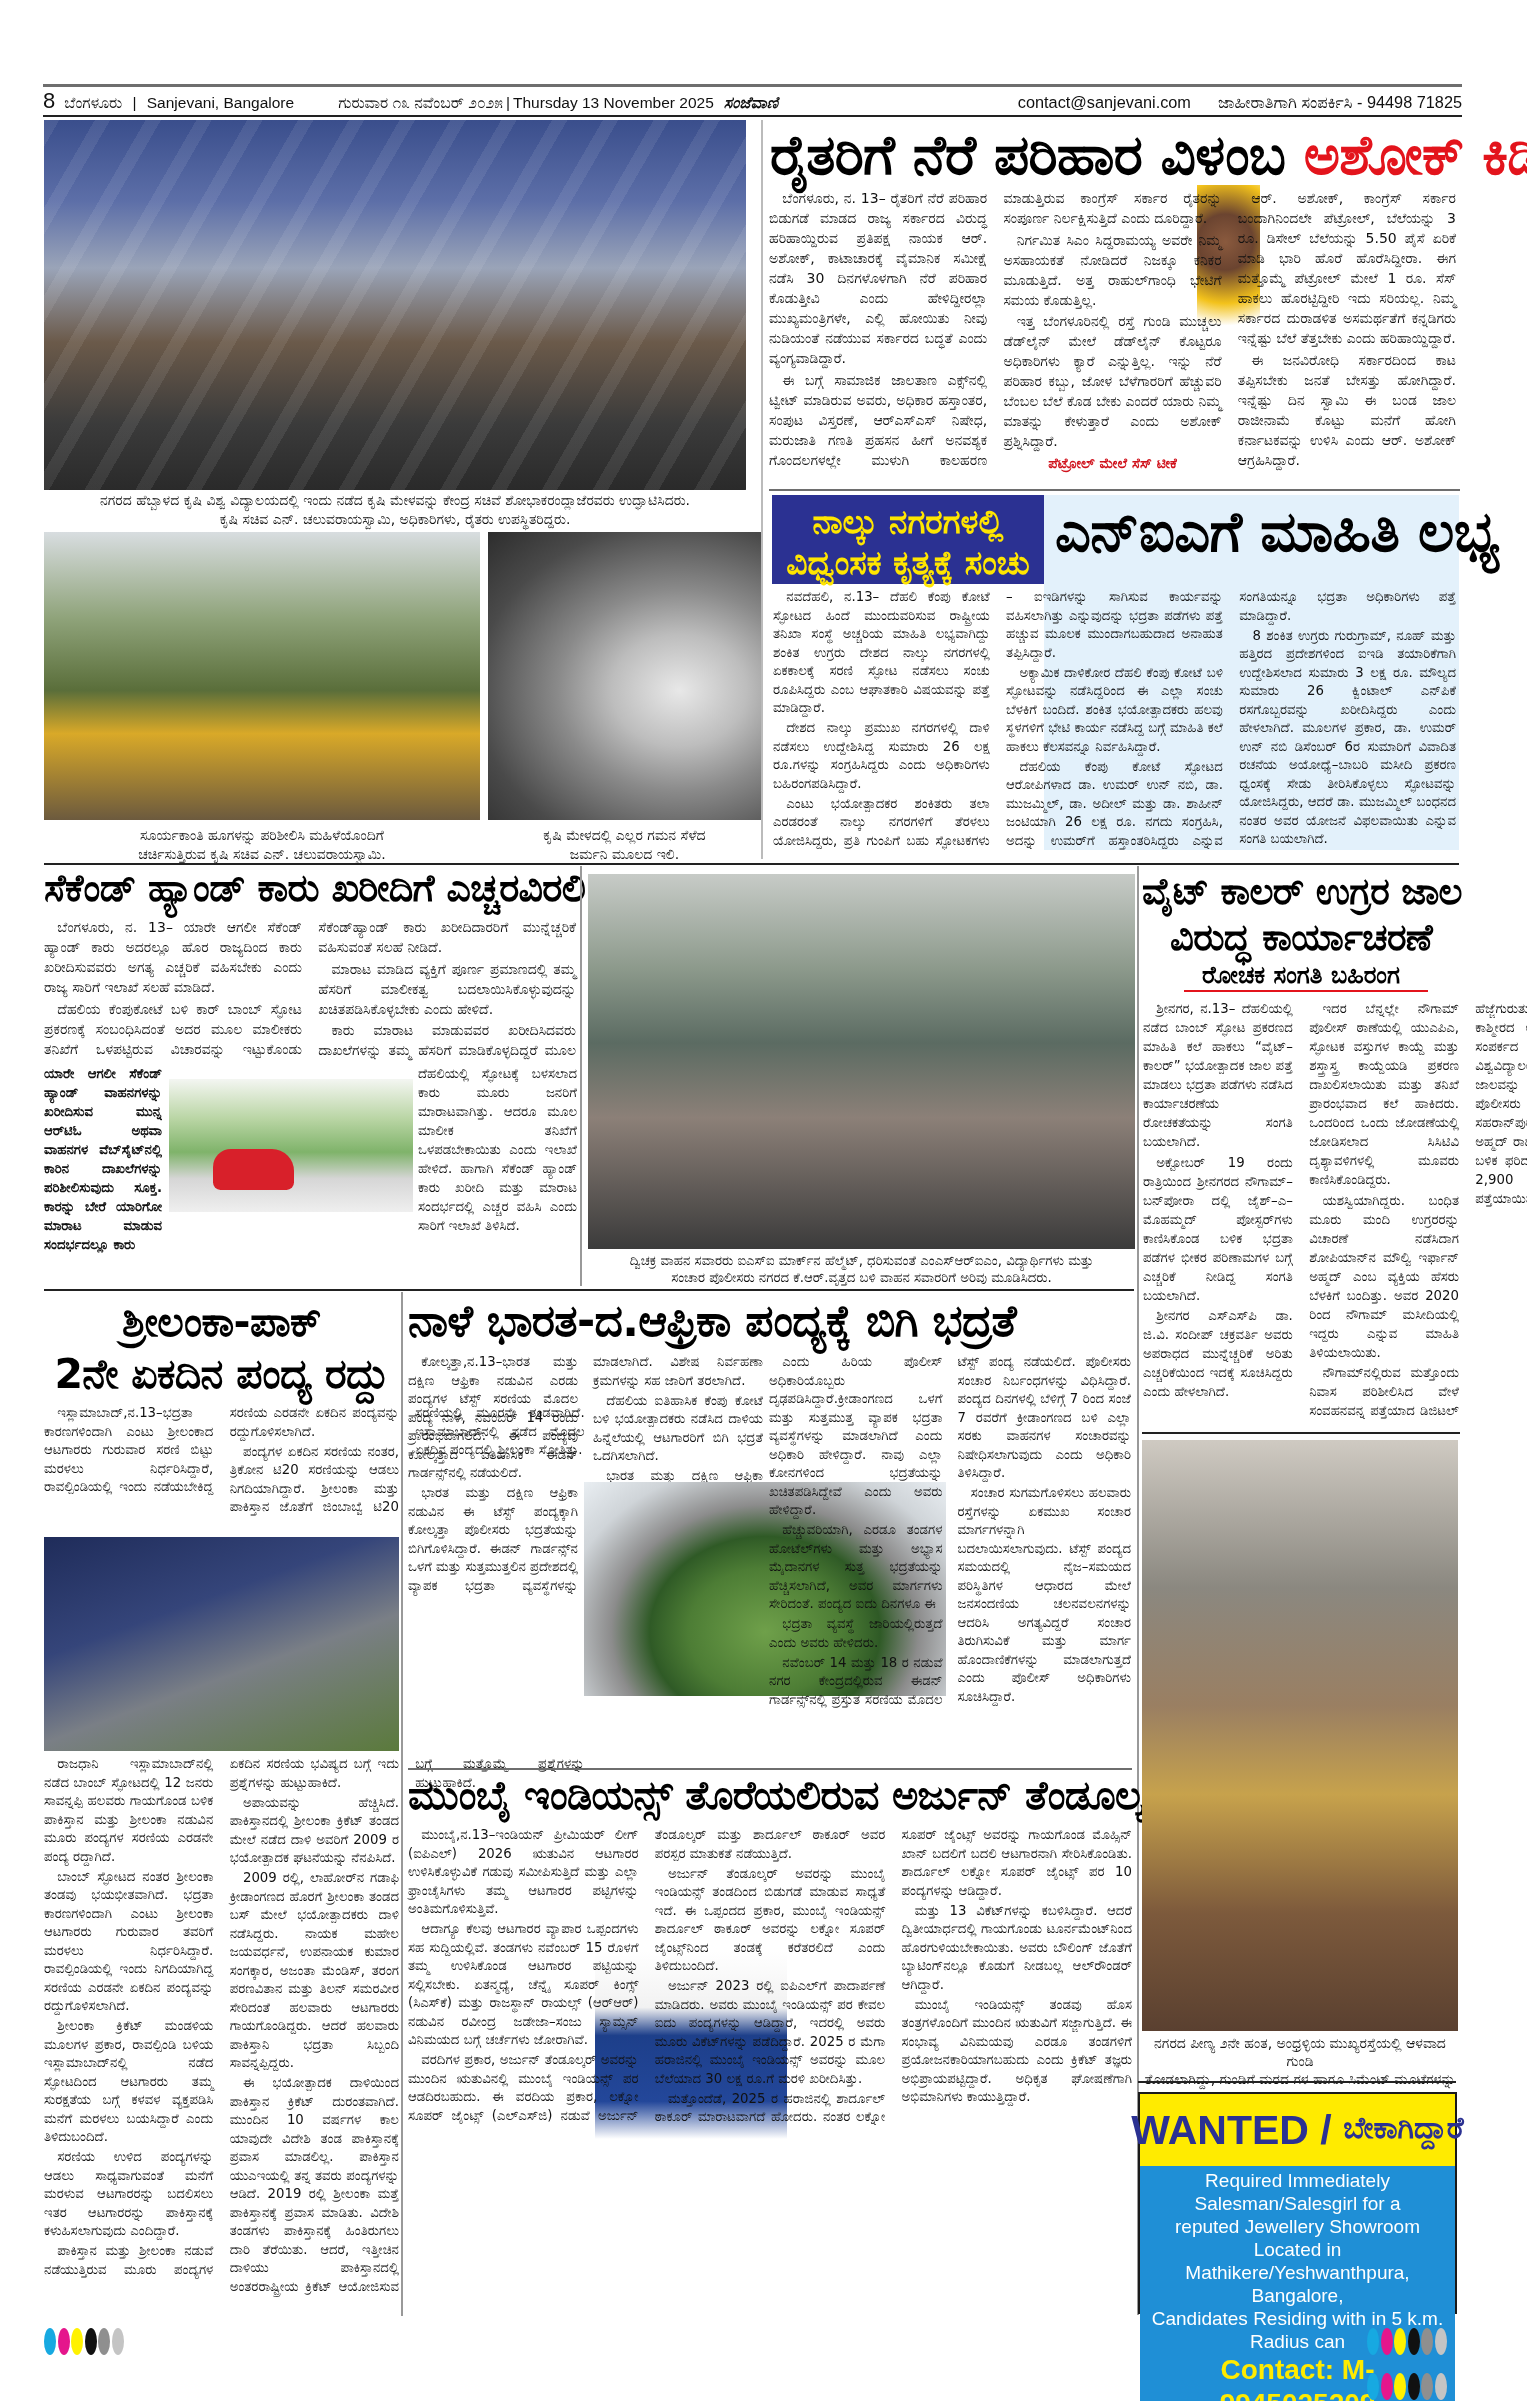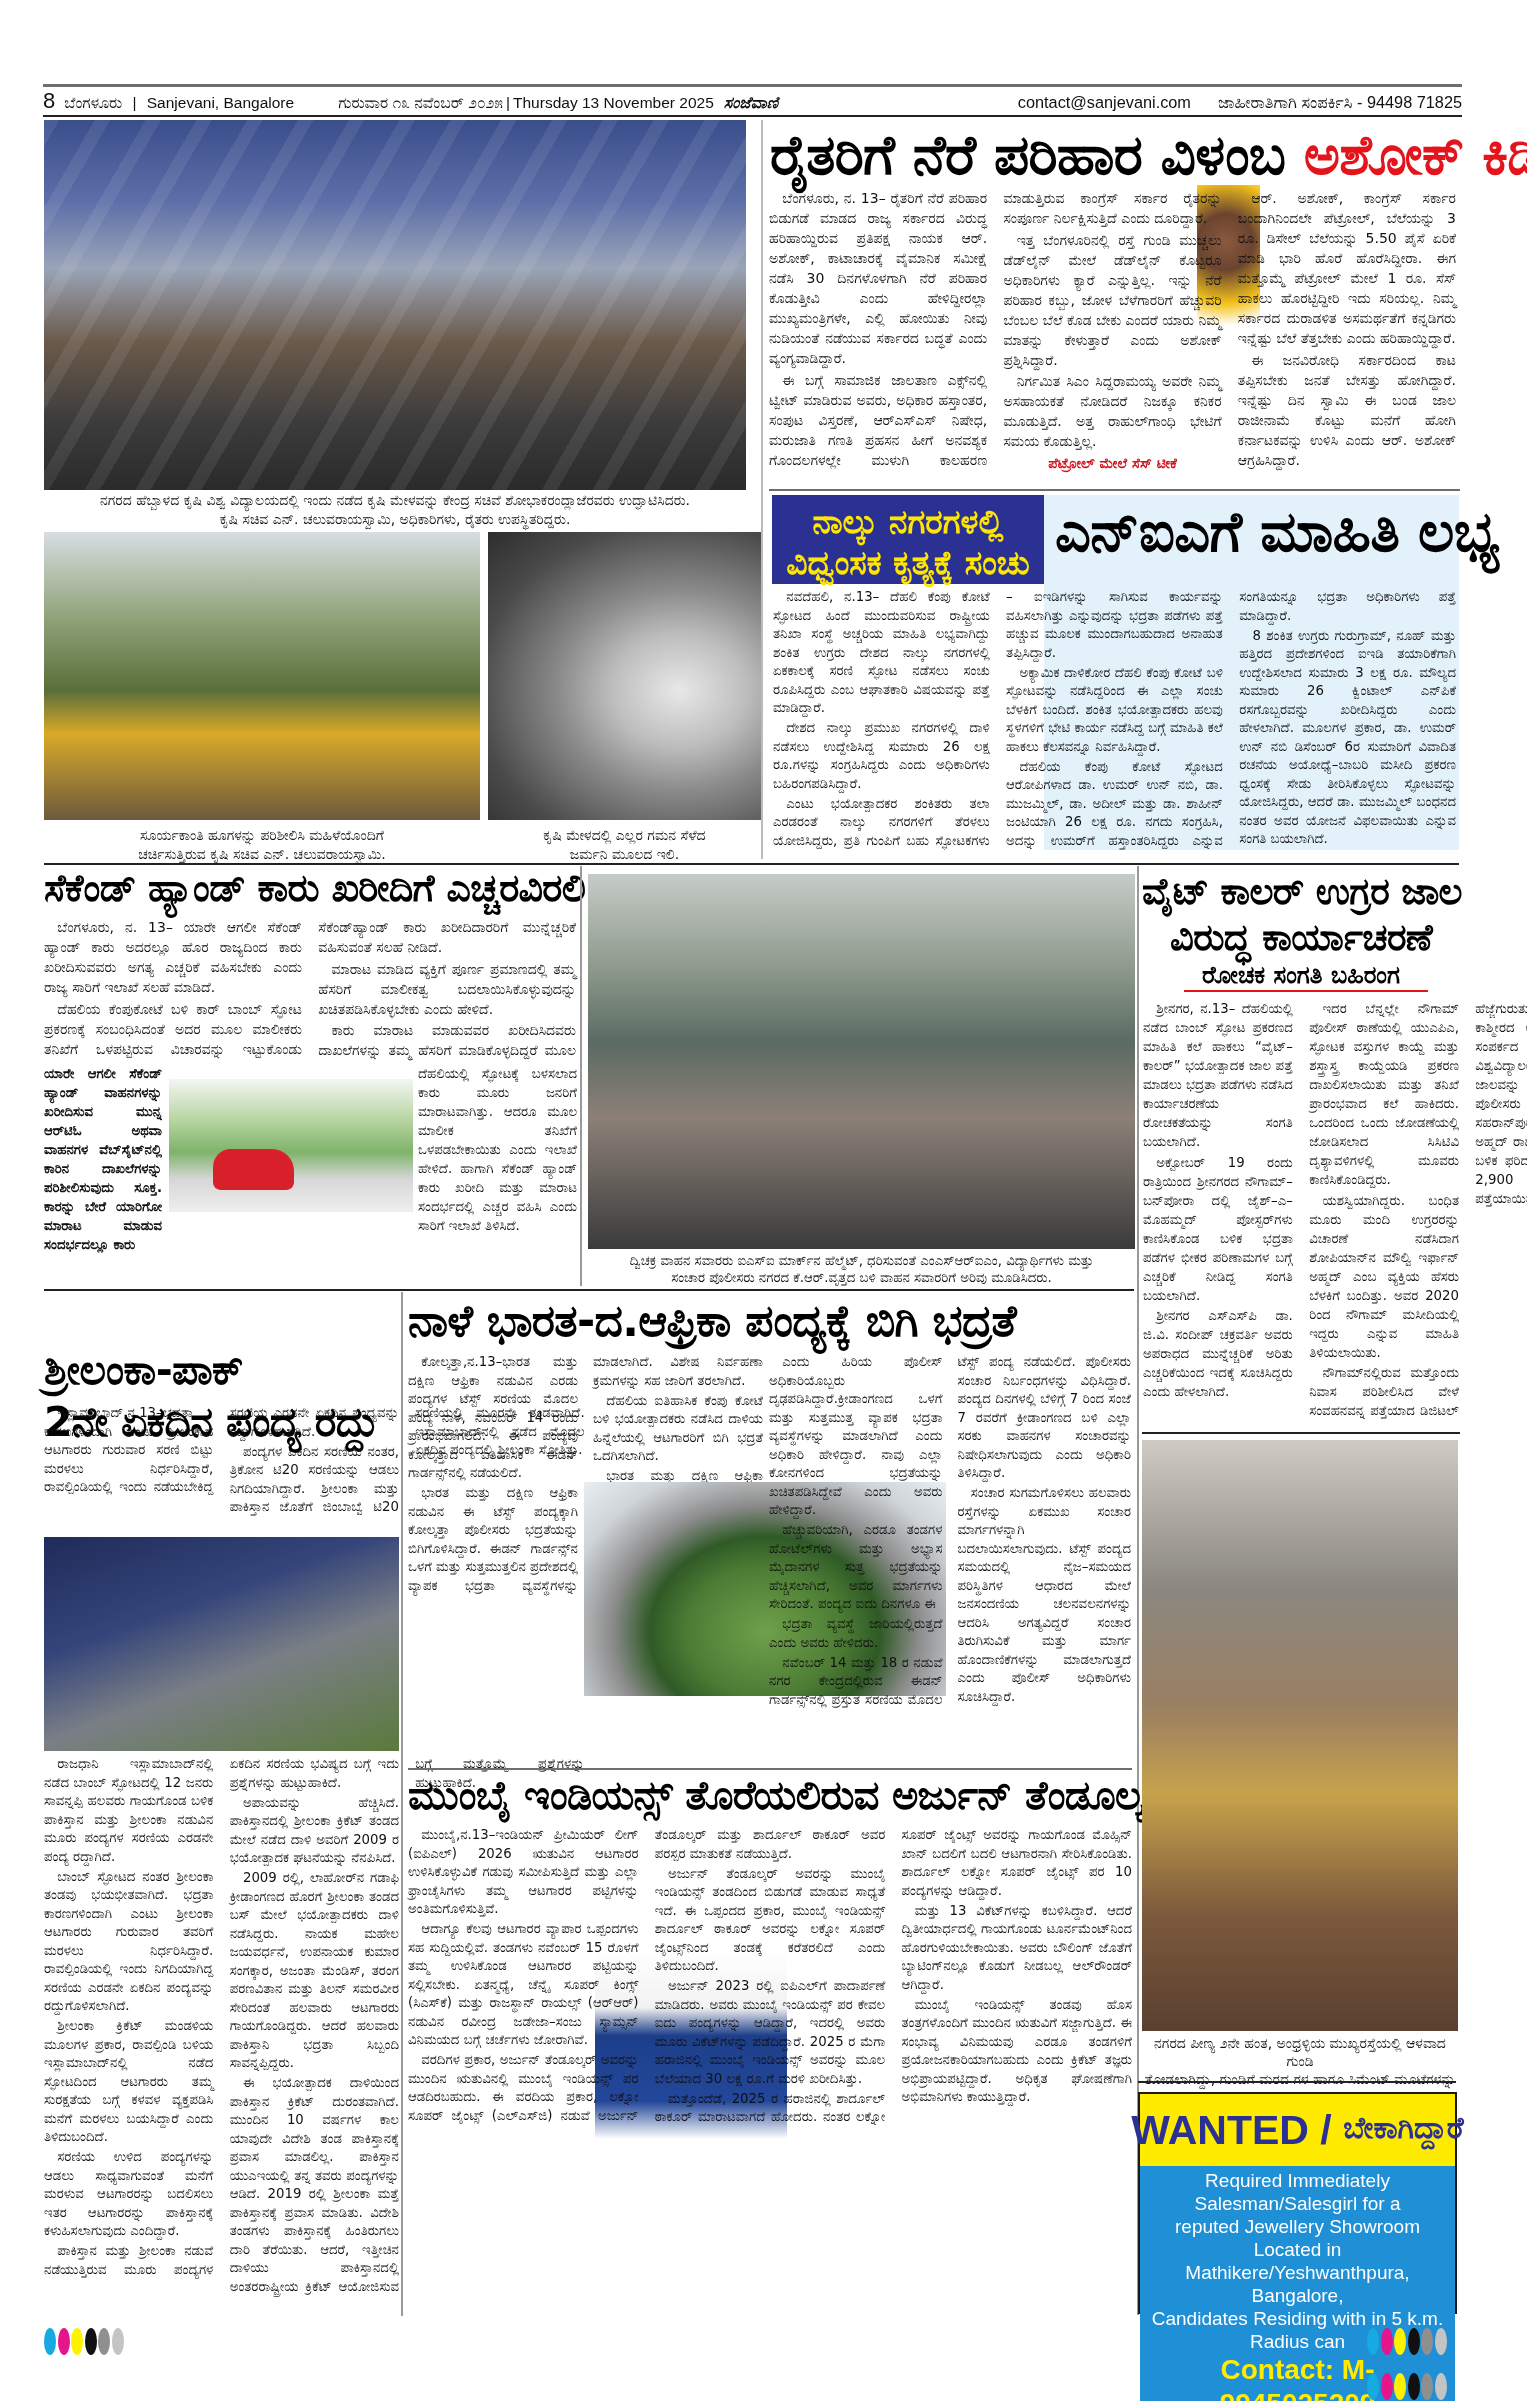--- a/index.html
+++ b/index.html
@@ -96,22 +96,22 @@
 </div>
 <div class="rule" style="left:761px; top:120px; width:1.5px; height:739px; background:#bbb;"></div>
 
 <div class="hl" style="left:770px; top:127px; font-size:55px;">
   <span>ರೈತರಿಗೆ ನೆರೆ ಪರಿಹಾರ ವಿಳಂಬ</span> <span class="red">ಅಶೋಕ್ ಕಿಡಿ</span>
 </div>
 <div class="photo ph-ashok" style="left:1197px; top:185px; width:63px; height:163px;"></div>
 <div class="body cols3" style="left:769px; top:188px; width:687px; height:288px;">
   <p>ಬೆಂಗಳೂರು, ನ. 13– ರೈತರಿಗೆ ನೆರೆ ಪರಿಹಾರ ಬಿಡುಗಡೆ ಮಾಡದ ರಾಜ್ಯ ಸರ್ಕಾರದ ವಿರುದ್ಧ ಹರಿಹಾಯ್ದಿರುವ ಪ್ರತಿಪಕ್ಷ ನಾಯಕ ಆರ್. ಅಶೋಕ್, ಕಾಟಾಚಾರಕ್ಕೆ ವೈಮಾನಿಕ ಸಮೀಕ್ಷೆ ನಡೆಸಿ 30 ದಿನಗಳೊಳಗಾಗಿ ನೆರೆ ಪರಿಹಾರ ಕೊಡುತ್ತೀವಿ ಎಂದು ಹೇಳಿದ್ದೀರಲ್ಲಾ ಮುಖ್ಯಮಂತ್ರಿಗಳೇ, ಎಲ್ಲಿ ಹೋಯಿತು ನೀವು ನುಡಿಯಂತೆ ನಡೆಯುವ ಸರ್ಕಾರದ ಬದ್ಧತೆ ಎಂದು ವ್ಯಂಗ್ಯವಾಡಿದ್ದಾರೆ.</p>
   <p>ಈ ಬಗ್ಗೆ ಸಾಮಾಜಿಕ ಜಾಲತಾಣ ಎಕ್ಸ್‌ನಲ್ಲಿ ಟ್ವೀಟ್ ಮಾಡಿರುವ ಅವರು, ಅಧಿಕಾರ ಹಸ್ತಾಂತರ, ಸಂಪುಟ ವಿಸ್ತರಣೆ, ಆರ್‌ಎಸ್‌ಎಸ್ ನಿಷೇಧ, ಮರುಜಾತಿ ಗಣತಿ ಪ್ರಹಸನ ಹೀಗೆ ಅನವಶ್ಯಕ ಗೊಂದಲಗಳಲ್ಲೇ ಮುಳುಗಿ ಕಾಲಹರಣ ಮಾಡುತ್ತಿರುವ ಕಾಂಗ್ರೆಸ್ ಸರ್ಕಾರ ರೈತರನ್ನು ಸಂಪೂರ್ಣ ನಿರ್ಲಕ್ಷಿಸುತ್ತಿದೆ ಎಂದು ದೂರಿದ್ದಾರೆ.</p>
+  <p>ನಿರ್ಗಮಿತ ಸಿಎಂ ಸಿದ್ದರಾಮಯ್ಯ ಅವರೇ ನಿಮ್ಮ ಅಸಹಾಯಕತೆ ನೋಡಿದರೆ ನಿಜಕ್ಕೂ ಕನಿಕರ ಮೂಡುತ್ತಿದೆ. ಅತ್ತ ರಾಹುಲ್‌ಗಾಂಧಿ ಭೇಟಿಗೆ ಸಮಯ ಕೊಡುತ್ತಿಲ್ಲ.</p>
   <p>ಇತ್ತ ಬೆಂಗಳೂರಿನಲ್ಲಿ ರಸ್ತೆ ಗುಂಡಿ ಮುಚ್ಚಲು ಡೆಡ್‌ಲೈನ್ ಮೇಲೆ ಡೆಡ್‌ಲೈನ್ ಕೊಟ್ಟರೂ ಅಧಿಕಾರಿಗಳು ಕ್ಯಾರೆ ಎನ್ನುತ್ತಿಲ್ಲ. ಇನ್ನು ನೆರೆ ಪರಿಹಾರ ಕಬ್ಬು, ಜೋಳ ಬೆಳೆಗಾರರಿಗೆ ಹೆಚ್ಚುವರಿ ಬೆಂಬಲ ಬೆಲೆ ಕೊಡ ಬೇಕು ಎಂದರೆ ಯಾರು ನಿಮ್ಮ ಮಾತನ್ನು ಕೇಳುತ್ತಾರೆ ಎಂದು ಅಶೋಕ್ ಪ್ರಶ್ನಿಸಿದ್ದಾರೆ.</p>
-  <p>ನಿರ್ಗಮಿತ ಸಿಎಂ ಸಿದ್ದರಾಮಯ್ಯ ಅವರೇ ನಿಮ್ಮ ಅಸಹಾಯಕತೆ ನೋಡಿದರೆ ನಿಜಕ್ಕೂ ಕನಿಕರ ಮೂಡುತ್ತಿದೆ. ಅತ್ತ ರಾಹುಲ್‌ಗಾಂಧಿ ಭೇಟಿಗೆ ಸಮಯ ಕೊಡುತ್ತಿಲ್ಲ.</p>
   <p class="sub">ಪೆಟ್ರೋಲ್ ಮೇಲೆ ಸೆಸ್ ಟೀಕೆ</p>
   <p>ಆರ್. ಅಶೋಕ್, ಕಾಂಗ್ರೆಸ್ ಸರ್ಕಾರ ಬಂದಾಗಿನಿಂದಲೇ ಪೆಟ್ರೋಲ್, ಬೆಲೆಯನ್ನು 3 ರೂ. ಡಿಸೇಲ್ ಬೆಲೆಯನ್ನು 5.50 ಪೈಸೆ ಏರಿಕೆ ಮಾಡಿ ಭಾರಿ ಹೊರೆ ಹೊರೆಸಿದ್ದೀರಾ. ಈಗ ಮತ್ತೊಮ್ಮೆ ಪೆಟ್ರೋಲ್ ಮೇಲೆ 1 ರೂ. ಸೆಸ್ ಹಾಕಲು ಹೊರಟ್ಟಿದ್ದೀರಿ ಇದು ಸರಿಯಲ್ಲ. ನಿಮ್ಮ ಸರ್ಕಾರದ ದುರಾಡಳಿತ ಅಸಮರ್ಥತೆಗೆ ಕನ್ನಡಿಗರು ಇನ್ನೆಷ್ಟು ಬೆಲೆ ತೆತ್ತಬೇಕು ಎಂದು ಹರಿಹಾಯ್ದಿದ್ದಾರೆ.</p>
   <p>ಈ ಜನವಿರೋಧಿ ಸರ್ಕಾರದಿಂದ ಕಾಟ ತಪ್ಪಿಸಬೇಕು ಜನತೆ ಬೇಸತ್ತು ಹೋಗಿದ್ದಾರೆ. ಇನ್ನೆಷ್ಟು ದಿನ ಸ್ವಾಮಿ ಈ ಬಂಡ ಜಾಲ ರಾಜೀನಾಮೆ ಕೊಟ್ಟು ಮನೆಗೆ ಹೋಗಿ ಕರ್ನಾಟಕವನ್ನು ಉಳಿಸಿ ಎಂದು ಆರ್. ಅಶೋಕ್ ಆಗ್ರಹಿಸಿದ್ದಾರೆ.</p>
 </div>
 <div class="rule" style="left:769px; top:489px; width:691px; height:2.2px;"></div>
 
 <div class="nia-left" style="left:772px; top:495px; width:272px; height:89px;">
   <div>ನಾಲ್ಕು ನಗರಗಳಲ್ಲಿ</div>
   <div>ವಿಧ್ವಂಸಕ ಕೃತ್ಯಕ್ಕೆ ಸಂಚು</div>
 </div>
@@ -158,21 +158,21 @@
   <p>ಶ್ರೀನಗರ, ನ.13– ದೆಹಲಿಯಲ್ಲಿ ನಡೆದ ಬಾಂಬ್ ಸ್ಫೋಟ ಪ್ರಕರಣದ ಮಾಹಿತಿ ಕಲೆ ಹಾಕಲು “ವೈಟ್–ಕಾಲರ್” ಭಯೋತ್ಪಾದಕ ಜಾಲ ಪತ್ತೆ ಮಾಡಲು ಭದ್ರತಾ ಪಡೆಗಳು ನಡೆಸಿದ ಕಾರ್ಯಾಚರಣೆಯ ರೋಚಕತೆಯನ್ನು ಸಂಗತಿ ಬಯಲಾಗಿದೆ.</p>
   <p>ಅಕ್ಟೋಬರ್ 19 ರಂದು ರಾತ್ರಿಯಿಂದ ಶ್ರೀನಗರದ ನೌಗಾಮ್–ಬನ್‌ಪೋರಾ ದಲ್ಲಿ ಜೈಶ್–ಎ–ಮೊಹಮ್ಮದ್ ಪೋಸ್ಟರ್‌ಗಳು ಕಾಣಿಸಿಕೊಂಡ ಬಳಿಕ ಭದ್ರತಾ ಪಡೆಗಳ ಭೀಕರ ಪರಿಣಾಮಗಳ ಬಗ್ಗೆ ಎಚ್ಚರಿಕೆ ನೀಡಿದ್ದ ಸಂಗತಿ ಬಯಲಾಗಿದೆ.</p>
   <p>ಶ್ರೀನಗರ ಎಸ್‌ಎಸ್‌ಪಿ ಡಾ. ಜಿ.ವಿ. ಸಂದೀಪ್ ಚಕ್ರವರ್ತಿ ಅವರು ಅಪರಾಧದ ಮುನ್ನೆಚ್ಚರಿಕೆ ಅರಿತು ಎಚ್ಚರಿಕೆಯಿಂದ ಇದಕ್ಕೆ ಸೂಚಿಸಿದ್ದರು ಎಂದು ಹೇಳಲಾಗಿದೆ.</p>
   <p>ಇದರ ಬೆನ್ನಲ್ಲೇ ನೌಗಾಮ್ ಪೊಲೀಸ್ ಠಾಣೆಯಲ್ಲಿ ಯುಎಪಿಎ, ಸ್ಫೋಟಕ ವಸ್ತುಗಳ ಕಾಯ್ದೆ ಮತ್ತು ಶಸ್ತ್ರಾಸ್ತ್ರ ಕಾಯ್ದೆಯಡಿ ಪ್ರಕರಣ ದಾಖಲಿಸಲಾಯಿತು ಮತ್ತು ತನಿಖೆ ಪ್ರಾರಂಭವಾದ ಕಲೆ ಹಾಕಿದರು. ಒಂದರಿಂದ ಒಂದು ಜೋಡಣೆಯಲ್ಲಿ ಜೋಡಿಸಲಾದ ಸಿಸಿಟಿವಿ ದೃಶ್ಯಾವಳಿಗಳಲ್ಲಿ ಮೂವರು ಕಾಣಿಸಿಕೊಂಡಿದ್ದರು.</p>
   <p>ಯಶಸ್ವಿಯಾಗಿದ್ದರು. ಬಂಧಿತ ಮೂರು ಮಂದಿ ಉಗ್ರರರನ್ನು ವಿಚಾರಣೆ ನಡೆಸಿದಾಗ ಶೋಪಿಯಾನ್‌ನ ಮೌಲ್ವಿ ಇರ್ಫಾನ್ ಅಹ್ಮದ್ ಎಂಬ ವ್ಯಕ್ತಿಯ ಹೆಸರು ಬೆಳಕಿಗೆ ಬಂದಿತ್ತು. ಅವರ 2020 ರಿಂದ ನೌಗಾಮ್ ಮಸೀದಿಯಲ್ಲಿ ಇದ್ದರು ಎನ್ನುವ ಮಾಹಿತಿ ತಿಳಿಯಲಾಯಿತು.</p>
   <p>ನೌಗಾಮ್‌ನಲ್ಲಿರುವ ಮತ್ತೊಂದು ನಿವಾಸ ಪರಿಶೀಲಿಸಿದ ವೇಳೆ ಸಂವಹನವನ್ನ ಪತ್ತೆಯಾದ ಡಿಜಿಟಲ್ ಹೆಜ್ಜೆಗುರುತುಗಳು ಜಮ್ಮು ಮತ್ತು ಕಾಶ್ಮೀರದ ಆಚೆಗಿನ ಫರಿದಾಬಾದ್ ಸಂಪರ್ಕದ ಅಲ್ ಫಲಾಹ್ ವಿಶ್ವವಿದ್ಯಾಲಯದ ವೈದ್ಯರ ಜಾಲವನ್ನು ಬಯಲು ಮಾಡಿತು. ಪೊಲೀಸರು ಉತ್ತರ ಪ್ರದೇಶದ ಸಹರಾನ್‌ಪುರದಲ್ಲಿ ಡಾ. ಆದಿಲ್ ಅಹ್ಮದ್ ರಾಥರ್‌ನನ್ನು ಬಂಧಿಸಿದರು. ಬಳಿಕ ಫರಿದಾಬಾದ್‌ನಲ್ಲಿ ಸುಮಾರು 2,900 ಕೆಜಿ ಸ್ಫೋಟಕ ಪತ್ತೆಯಾಯಿತು.</p>
 </div>
 <div class="thin" style="left:1142px; top:1432px; width:318px; height:1.5px;"></div>
 <div class="thin" style="left:44px; top:1289px; width:1090px; height:1.5px;"></div>
 
-<div class="hl" style="left:44px; top:1344px; width:355px; font-size:41px; text-align:left; line-height:52px;">
+<div class="hl" style="left:44px; top:1296px; width:355px; font-size:41px; text-align:center; line-height:52px;">
   <div>ಶ್ರೀಲಂಕಾ-ಪಾಕ್</div>
   <div>2ನೇ ಏಕದಿನ ಪಂದ್ಯ ರದ್ದು</div>
 </div>
 <div class="body cols2" style="left:44px; top:1404px; width:355px; height:129px; font-size:13.3px; line-height:18.5px;">
   <p>ಇಸ್ಲಾಮಾಬಾದ್,ನ.13–ಭದ್ರತಾ ಕಾರಣಗಳಿಂದಾಗಿ ಎಂಟು ಶ್ರೀಲಂಕಾದ ಆಟಗಾರರು ಗುರುವಾರ ಸರಣಿ ಬಿಟ್ಟು ಮರಳಲು ನಿರ್ಧರಿಸಿದ್ದಾರೆ, ರಾವಲ್ಪಿಂಡಿಯಲ್ಲಿ ಇಂದು ನಡೆಯಬೇಕಿದ್ದ ಸರಣಿಯ ಎರಡನೇ ಏಕದಿನ ಪಂದ್ಯವನ್ನು ರದ್ದುಗೊಳಿಸಲಾಗಿದೆ.</p>
   <p>ಪಂದ್ಯಗಳ ಏಕದಿನ ಸರಣಿಯ ನಂತರ, ತ್ರಿಕೋನ ಟಿ20 ಸರಣಿಯನ್ನು ಆಡಲು ನಿಗದಿಯಾಗಿದ್ದಾರೆ. ಶ್ರೀಲಂಕಾ ಮತ್ತು ಪಾಕಿಸ್ತಾನ ಜೊತೆಗೆ ಜಿಂಬಾಬ್ವೆ ಟಿ20 ಸರಣಿಯಲ್ಲಿ ಮೂರನೇ ತಂಡವಾಗಿದೆ. ಇಸ್ಲಾಮಾಬಾದ್‌ನಲ್ಲಿ ನಡೆದ ಮೊದಲ ಏಕದಿನ ಪಂದ್ಯದಲ್ಲಿ ಶ್ರೀಲಂಕಾ ಸೋತಿತ್ತು.</p>
 </div>
 <div class="photo ph-cricket" style="left:44px; top:1537px; width:355px; height:214px;"></div>
 <div class="body cols2" style="left:44px; top:1755px; width:355px; height:558px; font-size:13.3px; line-height:18.5px;">
   <p>ರಾಜಧಾನಿ ಇಸ್ಲಾಮಾಬಾದ್‌ನಲ್ಲಿ ನಡೆದ ಬಾಂಬ್ ಸ್ಫೋಟದಲ್ಲಿ 12 ಜನರು ಸಾವನ್ನಪ್ಪಿ ಹಲವರು ಗಾಯಗೊಂಡ ಬಳಿಕ ಪಾಕಿಸ್ತಾನ ಮತ್ತು ಶ್ರೀಲಂಕಾ ನಡುವಿನ ಮೂರು ಪಂದ್ಯಗಳ ಸರಣಿಯ ಎರಡನೇ ಪಂದ್ಯ ರದ್ದಾಗಿದೆ.</p>

